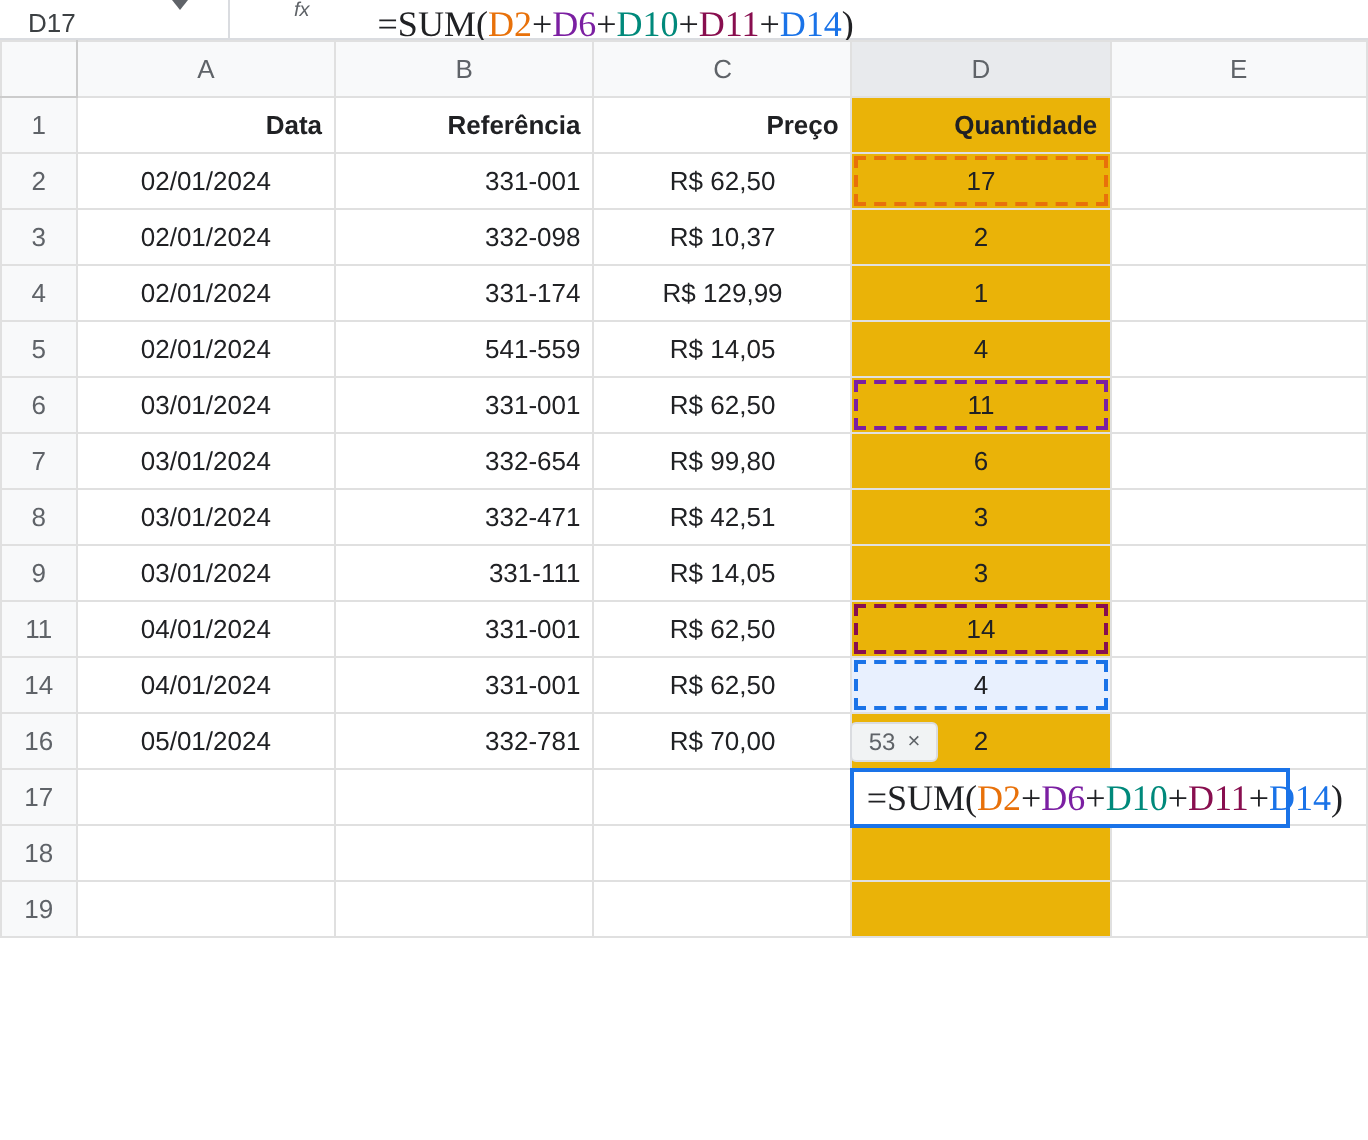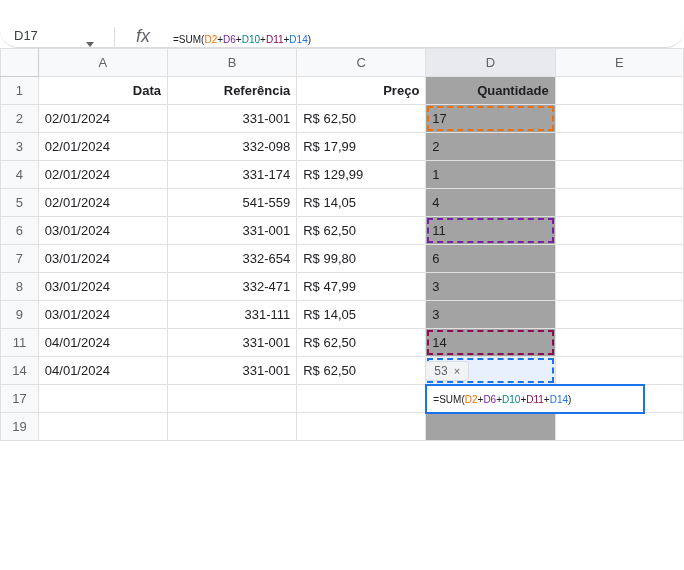--- a/index.html
+++ b/index.html
@@ -1,42 +1,42 @@
 <!DOCTYPE html>
 <html><head>
 <meta charset="utf-8">
 <style>
 * { box-sizing: border-box; margin: 0; padding: 0; }
 body { font-family: Arial, sans-serif; font-size: 13px; background: #fff; color: #202124; }
-.formula-bar { display: flex; align-items: flex-end; height: 48px; border-bottom: 1px solid #dadce0; padding: 0 8px; gap: 8px; border-radius: 18px; }
+.formula-bar { display: flex; align-items: flex-start; height: 20px; border-bottom: 1px solid #dadce0; padding: 0 8px; gap: 8px; }
 .name-box { width: 70px; padding: 4px 6px; font-size: 13px; color: #3c4043; }
 .dropdown-arrow { width: 0; height: 0; border-left: 4px solid transparent; border-right: 4px solid transparent; border-top: 5px solid #5f6368; margin-right: 12px; cursor: pointer; }
 .divider { width: 1px; height: 20px; background: #dadce0; }
-.fx-label { font-style: italic; color: #5f6368; margin: 0 13px; font-size: 18px; }
-.formula-input { font-family: Liberation Sans, sans-serif; font-size: 10px; color: #202124; padding: 2px; }
+.fx-label { font-style: italic; color: #5f6368; margin: 0 24px; font-size: 10px; }
+.formula-input { font-family: Liberation Serif, serif; font-size: 18px; color: #202124; padding: 2px; }
 .formula-input .fn { color: #202124; }
 .formula-input .paren { color: #202124; }
 .formula-input .ref1 { color: #e8710a; }
 .formula-input .ref2 { color: #7b1fa2; }
 .formula-input .ref3 { color: #00897b; }
 .formula-input .ref4 { color: #880e4f; }
 .formula-input .ref5 { color: #1a73e8; }
 .formula-input .plus { color: #202124; }
 .grid-area { position: relative; }
 table { border-collapse: collapse; table-layout: fixed; }
 th, td { border: 1px solid #e0e0e0; height: 28px; padding: 0 6px; font-size: 13px; overflow: hidden; white-space: nowrap; }
 th { background: #f8f9fa; color: #5f6368; font-weight: normal; text-align: center; position: relative; }
 .corner { width: 38px; background: #f8f9fa; border-right: 1px solid #ccc; border-bottom: 1px solid #ccc; }
 .col-header { width: 130px; height: 24px; }
 .col-d { background: #e8eaed; }
 .row-header { width: 38px; text-align: center; background: #f8f9fa; color: #5f6368; }
 td.data { text-align: right; }
-td.num { text-align: left; }
+td.num { text-align: center; }
 td.header-cell { font-weight: bold; text-align: right; }
-.col-d-cell { background: #a3a3a3; }
+.col-d-cell { background: #eab308; }
 .highlight-orange { position: relative; }
 .highlight-orange::after { content: ''; position: absolute; inset: 1px; border: 2px dashed #e8710a; pointer-events: none; }
 .highlight-purple { position: relative; }
 .highlight-purple::after { content: ''; position: absolute; inset: 1px; border: 2px dashed #7b1fa2; pointer-events: none; }
 .highlight-teal { position: relative; }
 .highlight-teal::after { content: ''; position: absolute; inset: 1px; border: 2px dashed #00897b; pointer-events: none; }
 .highlight-maroon { position: relative; }
 .highlight-maroon::after { content: ''; position: absolute; inset: 1px; border: 2px dashed #880e4f; pointer-events: none; }
 .highlight-blue { position: relative; background: #e8f0fe !important; }
 .highlight-blue::after { content: ''; position: absolute; inset: 1px; border: 2px dashed #1a73e8; pointer-events: none; }
@@ -84,21 +84,21 @@
           <td class="num">02/01/2024</td>
           <td class="data">331-001</td>
           <td class="num">R$ 62,50</td>
           <td class="num col-d-cell highlight-orange">17</td>
           <td class="data"></td>
         </tr>
         <tr>
           <th class="row-header">3</th>
           <td class="num">02/01/2024</td>
           <td class="data">332-098</td>
-          <td class="num">R$ 17,99</td>
+          <td class="num">R$ 10,37</td>
           <td class="num col-d-cell">2</td>
           <td class="data"></td>
         </tr>
         <tr>
           <th class="row-header">4</th>
           <td class="num">02/01/2024</td>
           <td class="data">331-174</td>
           <td class="num">R$ 129,99</td>
           <td class="num col-d-cell">1</td>
           <td class="data"></td>
@@ -124,21 +124,21 @@
           <td class="num">03/01/2024</td>
           <td class="data">332-654</td>
           <td class="num">R$ 99,80</td>
           <td class="num col-d-cell">6</td>
           <td class="data"></td>
         </tr>
         <tr>
           <th class="row-header">8</th>
           <td class="num">03/01/2024</td>
           <td class="data">332-471</td>
-          <td class="num">R$ 47,99</td>
+          <td class="num">R$ 42,51</td>
           <td class="num col-d-cell">3</td>
           <td class="data"></td>
         </tr>
         <tr>
           <th class="row-header">9</th>
           <td class="num">03/01/2024</td>
           <td class="data">331-111</td>
           <td class="num">R$ 14,05</td>
           <td class="num col-d-cell">3</td>
           <td class="data"></td>
@@ -150,39 +150,55 @@
           <td class="num">R$ 62,50</td>
           <td class="num col-d-cell highlight-maroon">14</td>
           <td class="data"></td>
         </tr>
         <tr>
           <th class="row-header">14</th>
           <td class="num">04/01/2024</td>
           <td class="data">331-001</td>
           <td class="num">R$ 62,50</td>
           <td class="num col-d-cell highlight-blue">4</td>
+          <td class="data"></td>
+        </tr>
+        <tr>
+          <th class="row-header">16</th>
+          <td class="num">05/01/2024</td>
+          <td class="data">332-781</td>
+          <td class="num">R$ 70,00</td>
+          <td class="num col-d-cell">2</td>
           <td class="data"></td>
         </tr>
         <tr>
           <th class="row-header">17</th>
           <td class="data"></td>
           <td class="data"></td>
           <td class="data"></td>
           <td class="data col-d-cell active-cell">
             <div class="result-hint">
               <span>53</span>
               <span class="close">×</span>
             </div>
             <div class="cell-editor">
               <span class="formula-input"><span class="fn">=SUM</span><span class="paren">(</span><span class="ref1">D2</span><span class="plus">+</span><span class="ref2">D6</span><span class="plus">+</span><span class="ref3">D10</span><span class="plus">+</span><span class="ref4">D11</span><span class="plus">+</span><span class="ref5">D14</span><span class="paren">)</span></span>
             </div>
           </td>
           <td class="data"></td>
         </tr>
         <tr>
+          <th class="row-header">18</th>
+          <td class="data"></td>
+          <td class="data"></td>
+          <td class="data"></td>
+          <td class="data col-d-cell"></td>
+          <td class="data"></td>
+        </tr>
+        <tr>
           <th class="row-header">19</th>
           <td class="data"></td>
           <td class="data"></td>
           <td class="data"></td>
           <td class="data col-d-cell"></td>
           <td class="data"></td>
         </tr>
       </tbody>
   </table>
 </div>

